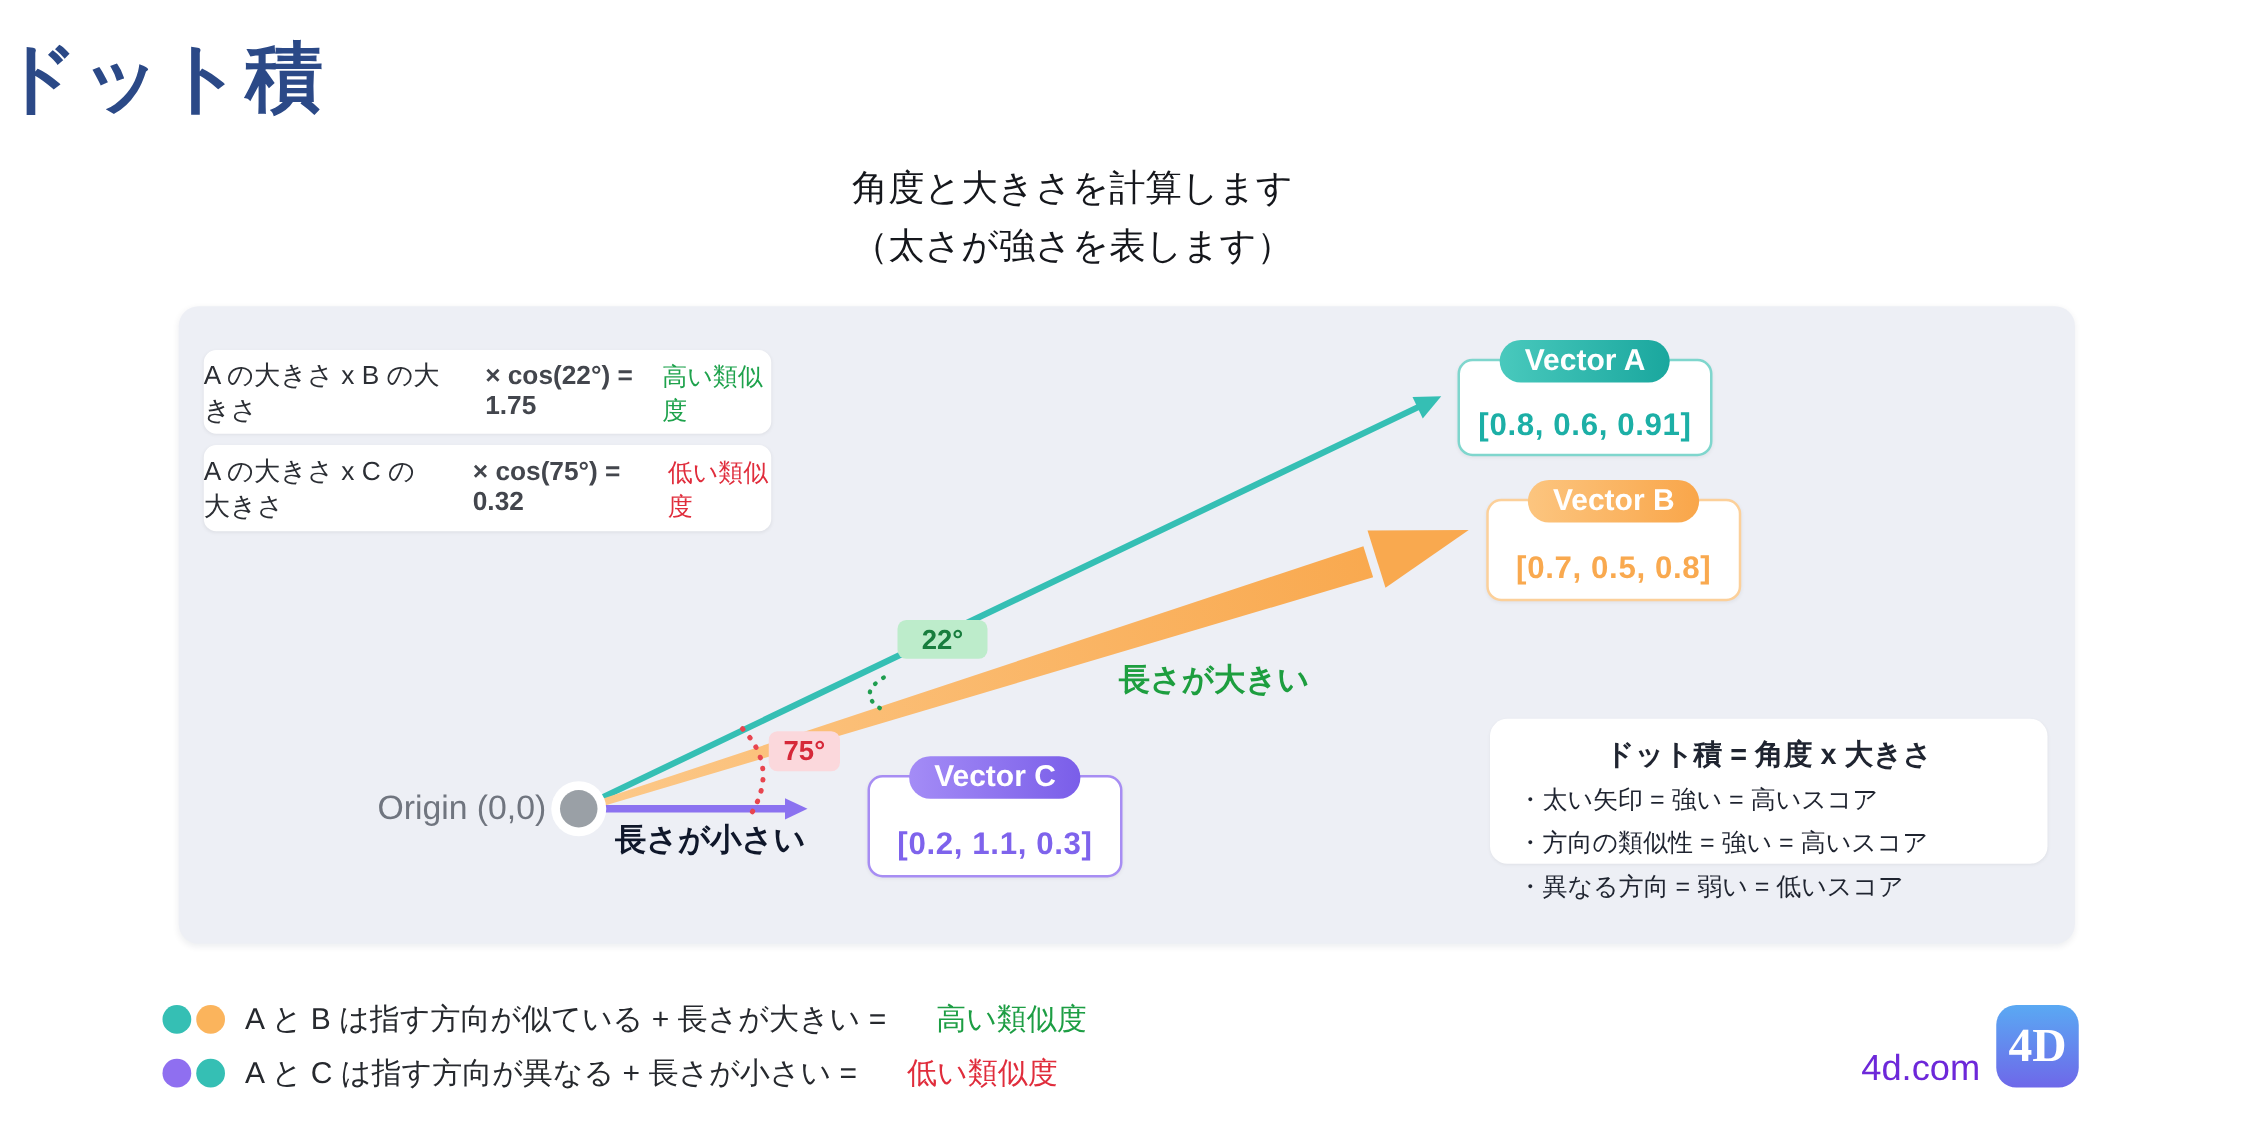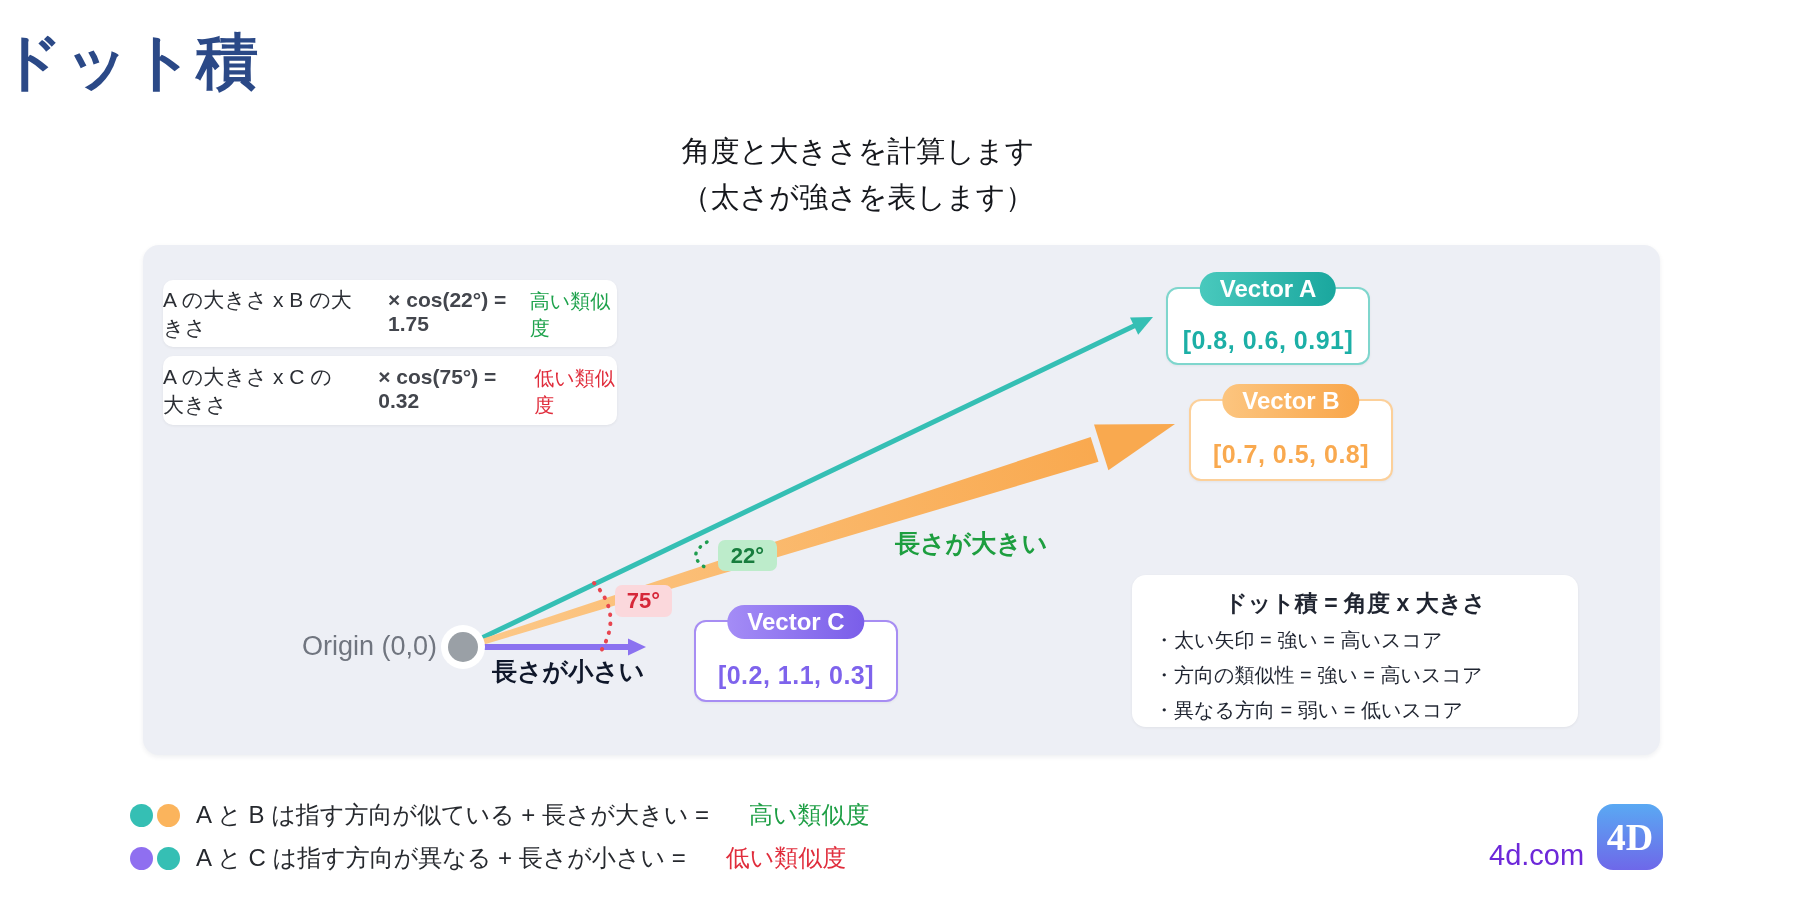--- a/index.html
+++ b/index.html
@@ -41,21 +41,21 @@
                display:flex;align-items:center;justify-content:center;}
   .badge-green{background:#bdeccb;color:#187d3e;}
   .badge-red{background:#fbd8dc;color:#d62839;}
   
   .len-label{position:absolute;font-weight:bold;font-size:25px;white-space:nowrap;}
   .len-green{color:#1d9e3f;} .len-red{color:#0f172a;}
   
   .origin-label{position:absolute;left:250px;top:631px;width:187px;text-align:right;
                 font-size:27px;color:#70757f;white-space:nowrap;}
   
-  .info-card{position:absolute;left:1132px;top:575px;width:446px;height:152px;background:#ffffff;
+  .info-card{position:absolute;left:1192px;top:575px;width:446px;height:116px;background:#ffffff;
              border-radius:14px;box-shadow:0 1px 3px rgba(0,0,0,.06);color:#1f2430;}
   .info-title{text-align:center;font-weight:bold;font-size:23px;margin-top:13px;}
   .info-bullets{margin-top:4px;padding-left:22px;font-size:20px;line-height:35px;}
   
   .legend-row{position:absolute;display:flex;align-items:center;height:26px;}
   .legend-dot{width:23px;height:23px;border-radius:50%;flex:none;}
   .legend-dot + .legend-dot{margin-left:4px;}
   .legend-text{margin-left:16px;font-size:24px;color:#26292e;white-space:nowrap;}
   .legend-result{margin-left:40px;font-size:24px;white-space:nowrap;}
   .result-green{color:#1d9e44;} .result-red{color:#e02d3c;}
@@ -132,21 +132,21 @@
   </div>
   <div class="vector-card card-b" style="left:1178px;top:399px;width:200px;height:68px;padding-bottom:10px;">
     <div class="vector-pill pill-b">Vector B</div>
     <div class="vector-values values-b">[0.7, 0.5, 0.8]</div>
   </div>
   <div class="vector-card card-c" style="left:683px;top:620px;width:200px;height:68px;padding-bottom:10px;">
     <div class="vector-pill pill-c">Vector C</div>
     <div class="vector-values values-c">[0.2, 1.1, 0.3]</div>
   </div>
 
-  <div class="angle-badge badge-green" style="left:718px;top:540px;width:59px;height:31px;">22°</div>
+  <div class="angle-badge badge-green" style="left:718px;top:496px;width:72px;height:31px;">22°</div>
   <div class="angle-badge badge-red" style="left:615px;top:585px;width:57px;height:32px;">75°</div>
 
   <div class="len-label len-green" style="left:895px;top:527px;">長さが大きい</div>
   <div class="len-label len-red" style="left:492px;top:655px;">長さが小さい</div>
 
   <div class="origin-label">Origin (0,0)</div>
 
   <div class="info-card">
     <div class="info-title">ドット積 = 角度 x 大きさ</div>
     <div class="info-bullets">

